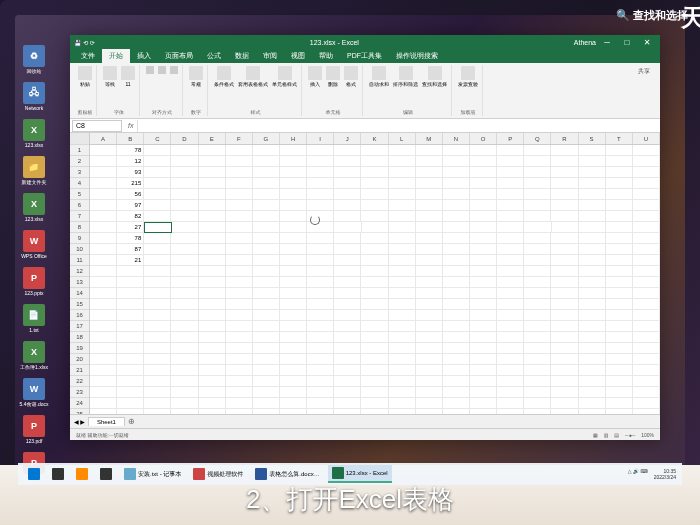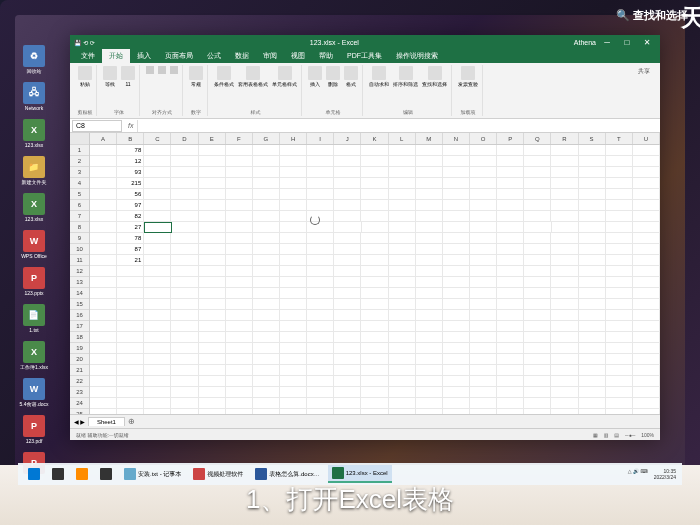--- a/index.html
+++ b/index.html
@@ -939,13 +939,13 @@
     <div class="tb-right">
     <span>△ 🔊 ⌨</span>
     <span style="text-align:right">
       <div>10:35</div>
       <div>2022/3/24</div>
     </span>
   </div>
 </div>
 
 <div class="desk"></div>
-<div class="caption">1、打开Excel表格</div>
+<div class="caption">2、打开Excel表格</div>
 
 </body></html>

